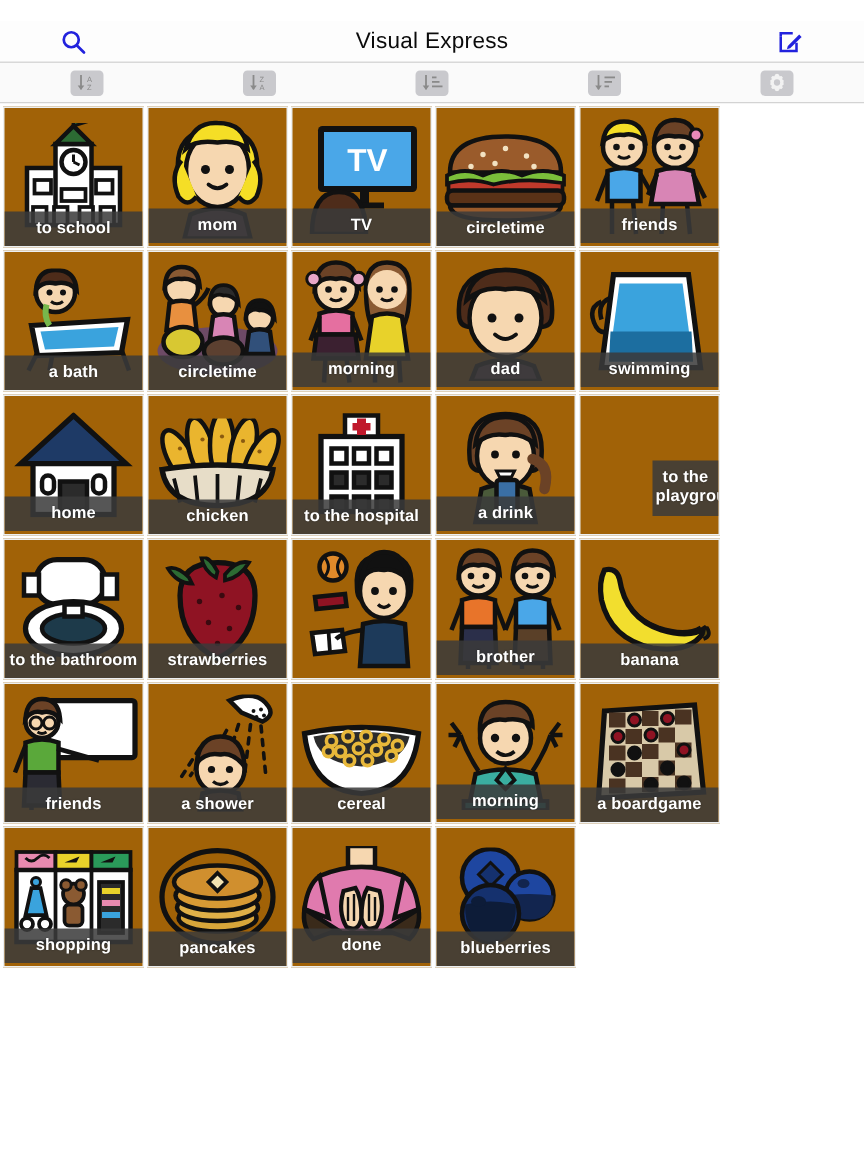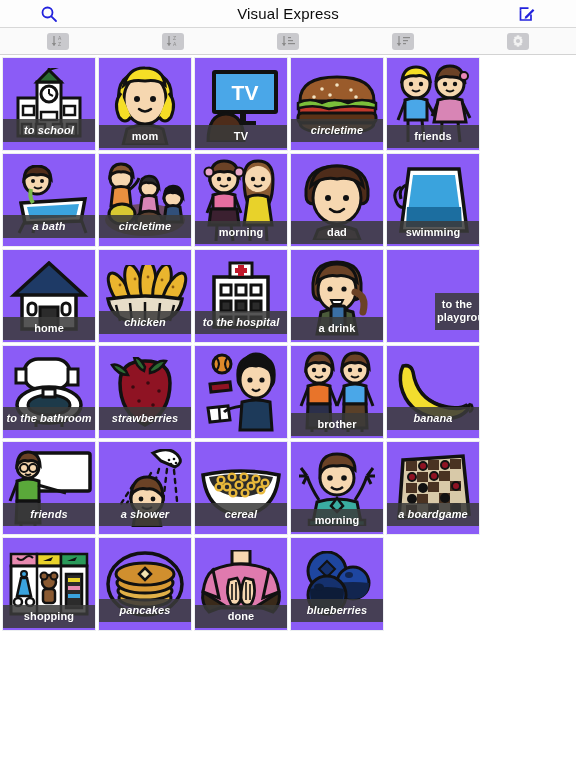--- a/index.html
+++ b/index.html
@@ -9,21 +9,21 @@
     font-family:"Liberation Sans", sans-serif;
     -webkit-font-smoothing:antialiased;
     overflow:hidden;
   }
   
   #navbar{
     position:relative;
     height:27px;
     background:#fdfdfd;
     border-bottom:1px solid #d8d8d8;
-    display:flex;align-items:center;
+    display:flex;align-items:center;margin-top:14px;
   }
   #nav-title{
     position:absolute;left:0;right:0;text-align:center;
     font-size:15px;color:#0b0b0b;letter-spacing:.2px;
   }
   #search-btn{
     position:absolute;left:38px;top:50%;transform:translateY(-50%);
     width:22px;height:22px;display:flex;align-items:center;justify-content:center;
     cursor:pointer;
   }
@@ -49,21 +49,21 @@
     position:relative;
     padding:1px 0 0 1px;
     display:flex;flex-wrap:wrap;
     align-content:flex-start;
     background:#ffffff;
   }
   .cell{
     position:relative;
     width:94px;height:94px;
     margin:1px;
-    background:#8b5cf6;
+    background:#a16207;
     border:1px solid #eceff1;
     box-sizing:border-box;
     overflow:hidden;
     cursor:pointer;
   }
   .art{
     position:absolute;left:0;top:0;width:100%;height:100%;
     display:flex;align-items:center;justify-content:center;
   }
   .art svg{display:block;}
@@ -73,21 +73,21 @@
     color:#ffffff;
     font-size:11px;
     font-weight:bold;
     line-height:12px;
     text-align:center;
     padding:5px 2px 6px 2px;
     box-sizing:border-box;
     letter-spacing:.1px;
     text-shadow:0 0 1px rgba(0,0,0,.5);
   }
-  .cap-mid   {bottom:8px;font-style:italic;}
+  .cap-mid   {bottom:0;}
   .cap-low   {bottom:2px;}
   .cap-two   {bottom:12px;line-height:13px;margin-left:48px;}
 </style>
 </head>
 <body>
 
 <div id="navbar">
   <div id="search-btn">
     <svg width="18" height="18" viewBox="0 0 18 18">
       <circle cx="7.5" cy="7.5" r="5" fill="none" stroke="#2222dd" stroke-width="1.8"></circle>

